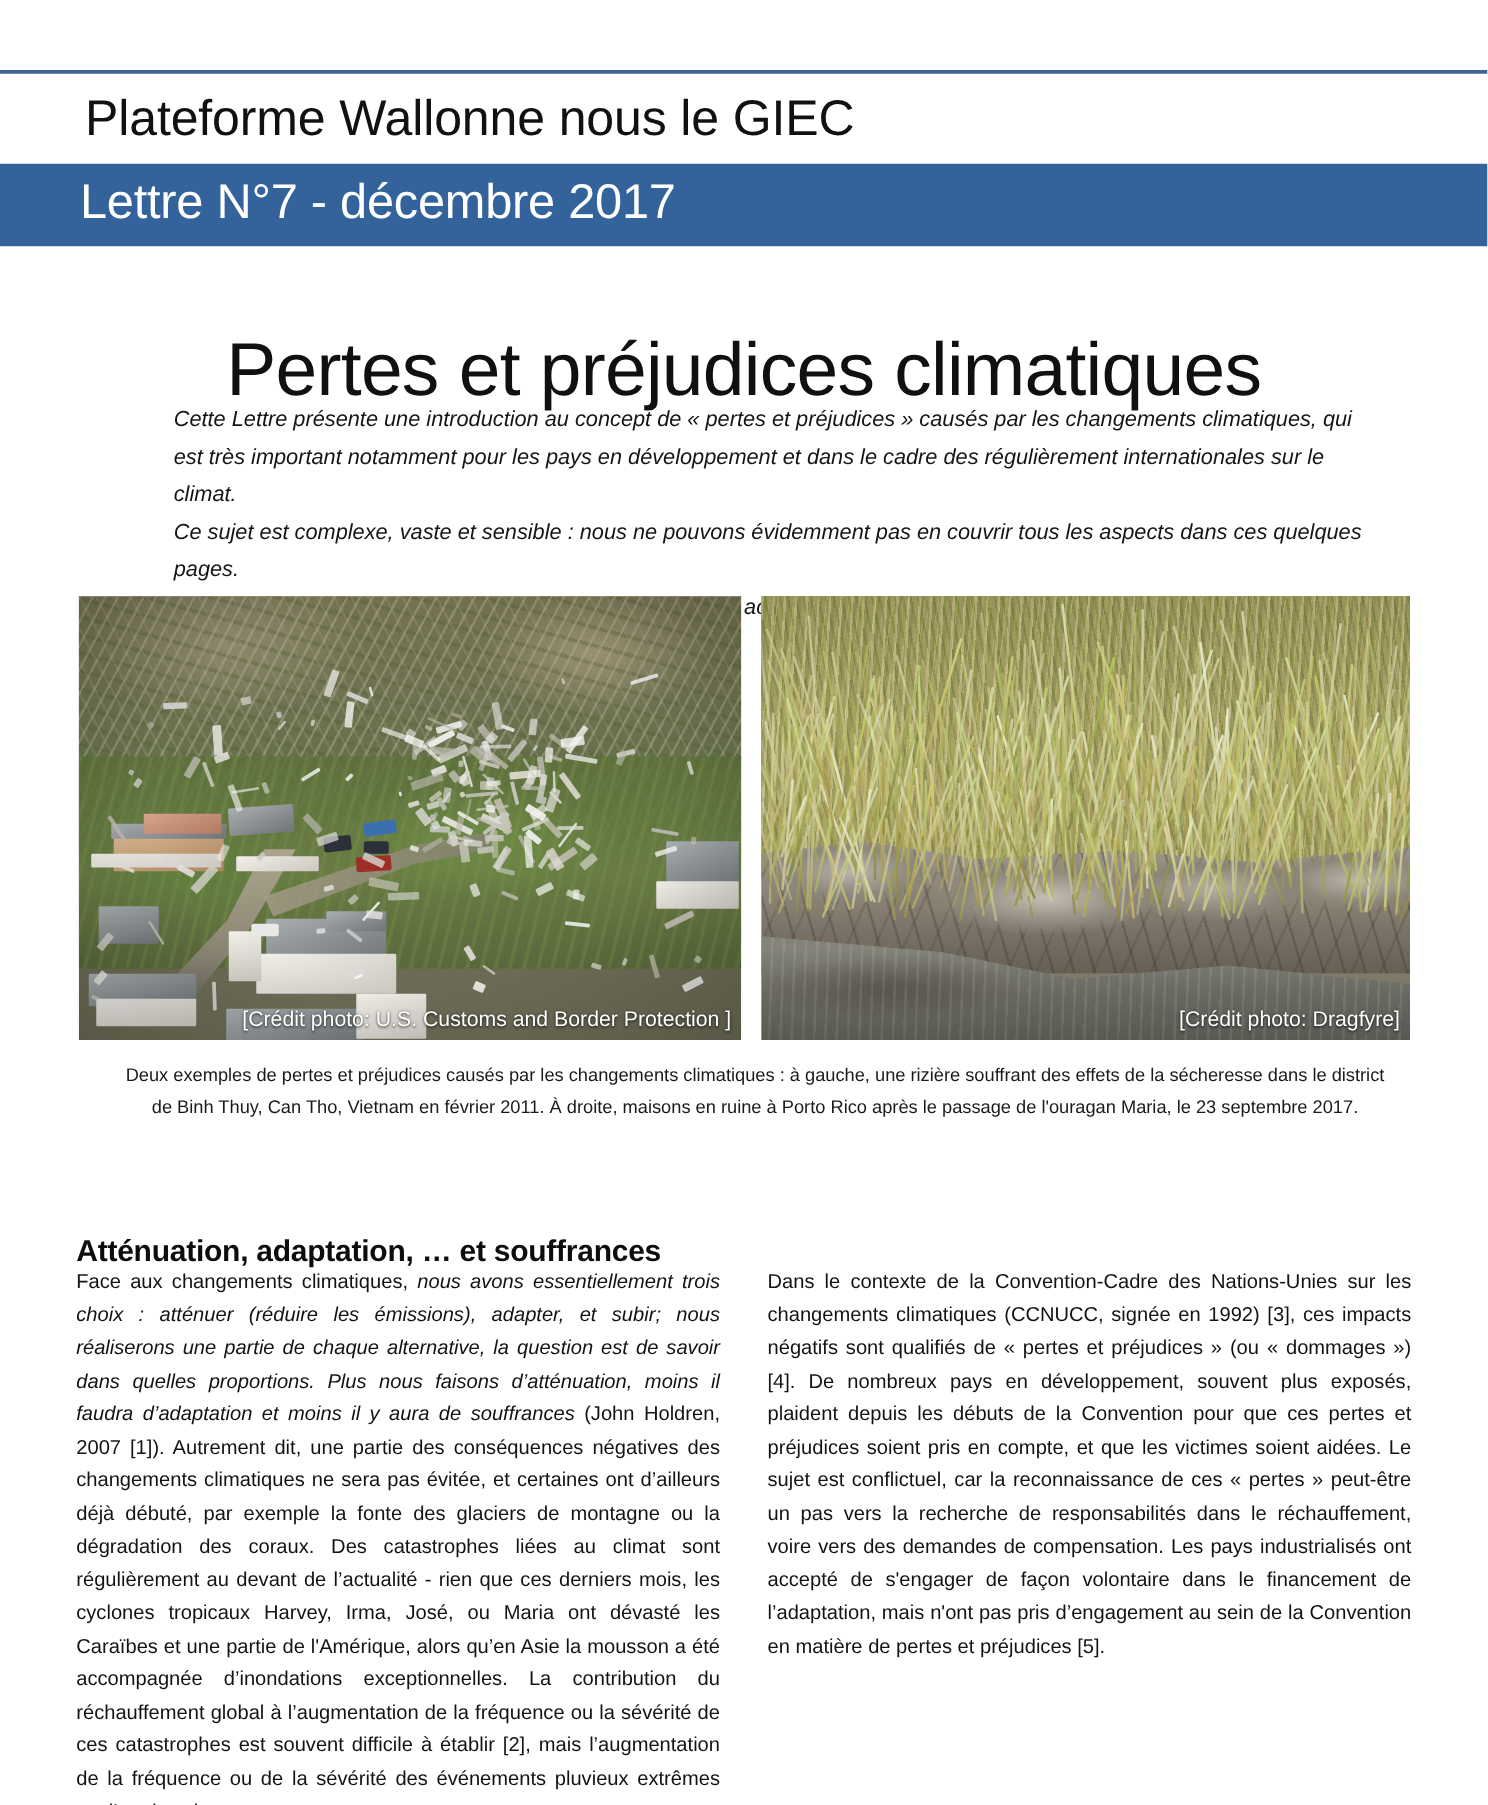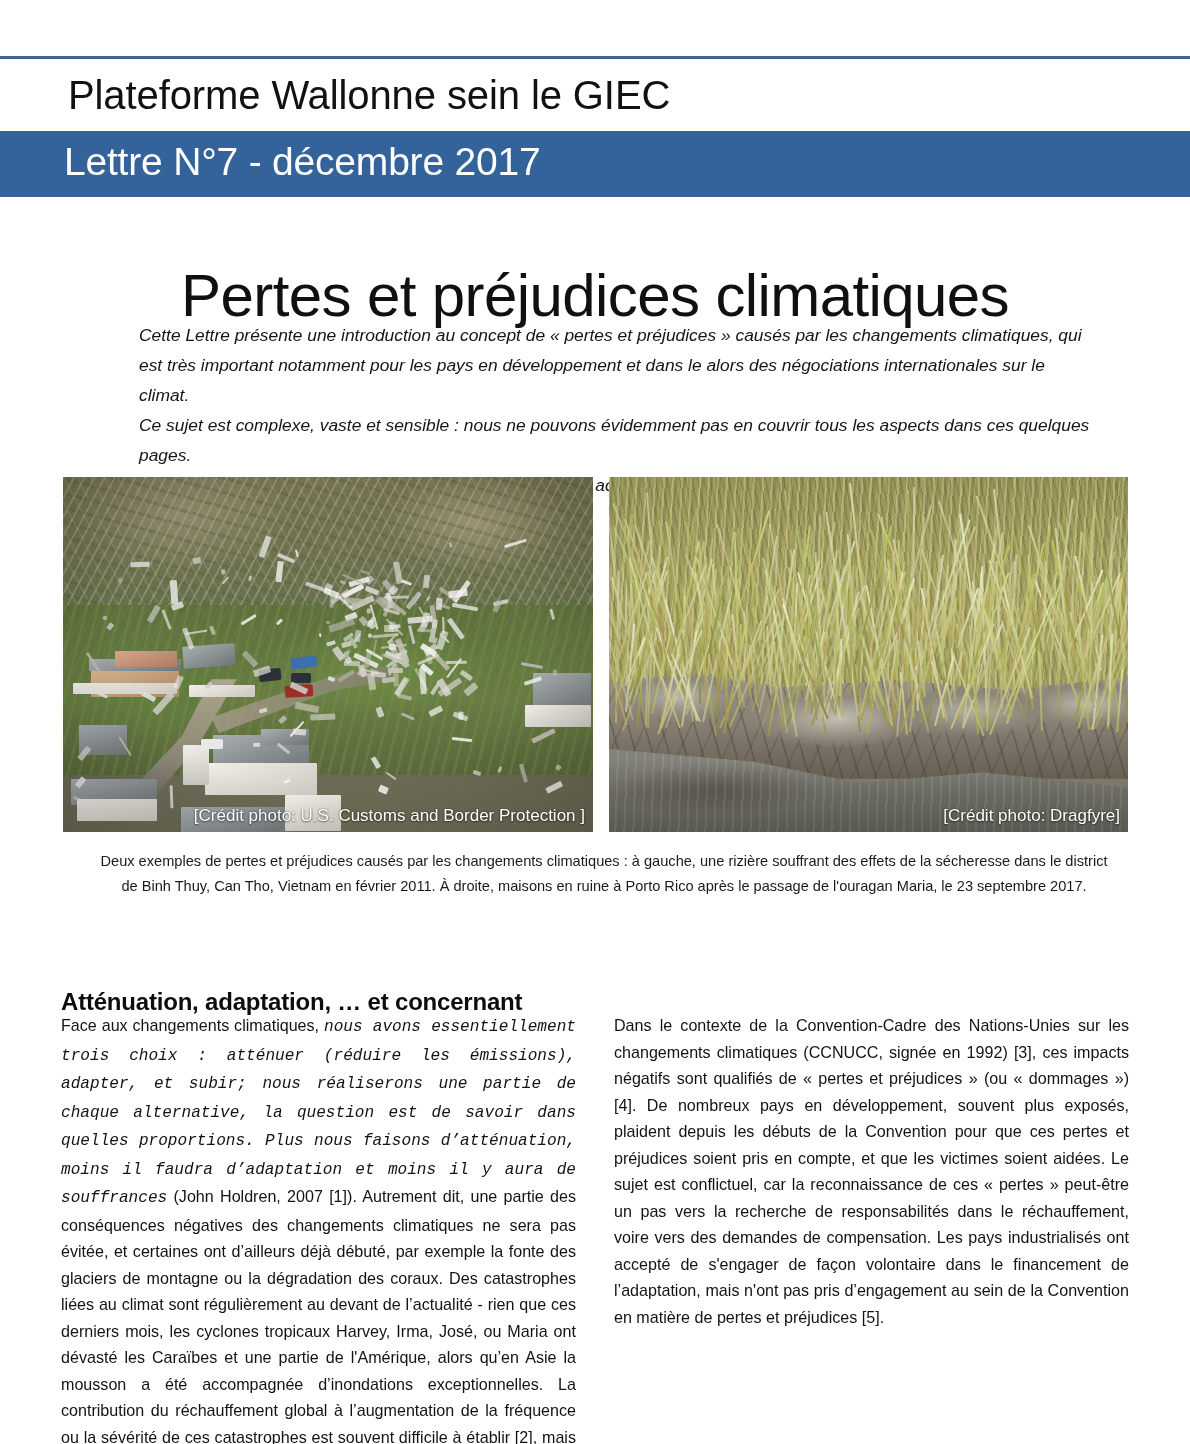--- a/index.html
+++ b/index.html
@@ -155,21 +155,21 @@
   .col {
     width: 515px;
     font-size: 16.1px;
     line-height: 26.5px;
     text-align: justify;
     color: #131313;
     hyphens: manual;
   }
   .col p { margin: 0 0 14px 0; }
   .col p:last-child { margin-bottom: 0; }
-  .col em { font-style: italic; font-family: Liberation Mono, monospace; }
+  .col em { font-style: italic; }
 
   
 
   
   .paddy { position: absolute; inset: 0; background: #8a8472; }
   .paddy-sky {
     position: absolute; left: 0; top: 0; width: 100%; height: 50%;
     background:
       repeating-linear-gradient(96deg, rgba(152,148,88,.55) 0 3px, rgba(120,120,60,.35) 3px 6px, rgba(186,178,120,.5) 6px 10px),
       repeating-linear-gradient(84deg, rgba(96,104,48,.45) 0 2px, rgba(176,170,108,.35) 2px 5px),
@@ -273,30 +273,30 @@
   .aerial-vig {
     position: absolute; inset: 0;
     background: radial-gradient(ellipse at 50% 45%, rgba(0,0,0,0) 55%, rgba(0,0,0,.18) 100%);
   }
 </style>
 </head>
 <body>
 
 <div class="masthead-rule"></div>
 
-<div class="masthead-title">Plateforme Wallonne sein le GIEC</div>
+<div class="masthead-title">Plateforme Wallonne nous le GIEC</div>
 
 <div class="masthead-band">
   <div class="masthead-band-line">Lettre N°7 - décembre 2017</div>
 </div>
 
 <h1 class="doc-title">Pertes et préjudices climatiques</h1>
 
 <div class="standfirst">
-  <p>Cette Lettre présente une introduction au concept de « pertes et préjudices » causés par les changements climatiques, qui est très important notamment pour les pays en développement et dans le alors des négociations internationales sur le climat.</p>
+  <p>Cette Lettre présente une introduction au concept de « pertes et préjudices » causés par les changements climatiques, qui est très important notamment pour les pays en développement et dans le cadre des régulièrement internationales sur le climat.</p>
   <p>Ce sujet est complexe, vaste et sensible : nous ne pouvons évidemment pas en couvrir tous les aspects dans ces quelques pages.</p>
   <p>En fin de Lettre, vous trouverez un résumé des prochaines activités et échéances concernant les travaux du GIEC.</p>
 </div>
 
 <div class="figure">
 
   <div class="photo-row">
 
     <div class="photo photo-right">
       <div class="aerial">
@@ -958,21 +958,21 @@
           </div>
       </div>
       <div class="credit">[Crédit photo: Dragfyre]</div>
     </div>
 
   </div>
 
   <div class="fig-caption">Deux exemples de pertes et préjudices causés par les changements climatiques : à gauche, une rizière souffrant des effets de la sécheresse dans le district de Binh Thuy, Can Tho, Vietnam en février 2011. À droite, maisons en ruine à Porto Rico après le passage de l'ouragan Maria, le 23 septembre 2017.</div>
 </div>
 
-<h2 class="section-heading">Atténuation, adaptation, … et concernant</h2>
+<h2 class="section-heading">Atténuation, adaptation, … et souffrances</h2>
 
 <div class="columns">
 
   <div class="col">
     <p><span>Face aux changements climatiques, </span><em>nous avons essentiellement trois choix : atténuer (réduire les émissions), adapter, et subir; nous réaliserons une partie de chaque alternative, la question est de savoir dans quelles proportions. Plus nous faisons d’atténuation, moins il faudra d’adaptation et moins il y aura de souffrances</em><span> (John Holdren, 2007 [1]). Autrement dit, une partie des conséquences négatives des changements climatiques ne sera pas évitée, et certaines ont d’ailleurs déjà débuté, par exemple la fonte des glaciers de montagne ou la dégradation des coraux. Des catastrophes liées au climat sont régulièrement au devant de l’actualité - rien que ces derniers mois, les cyclones tropicaux Harvey, Irma, José, ou Maria ont dévasté les Caraïbes et une partie de l'Amérique, alors qu’en Asie la mousson a été accompagnée d’inondations exceptionnelles. La contribution du réchauffement global à l’augmentation de la fréquence ou la sévérité de ces catastrophes est souvent difficile à établir [2], mais l’augmentation de la fréquence ou de la sévérité des événements pluvieux extrêmes est l’un des changements aux-</span></p>
   </div>
 
   <div class="col">
     <p>Dans le contexte de la Convention-Cadre des Nations-Unies sur les change­ments climatiques (CCNUCC, signée en 1992) [3], ces impacts négatifs sont qualifiés de « pertes et préjudices » (ou « dommages ») [4]. De nombreux pays en développement, souvent plus exposés, plaident depuis les débuts de la Convention pour que ces pertes et préjudices soient pris en compte, et que les victimes soient aidées. Le sujet est conflictuel, car la reconnaissance de ces « pertes » peut-être un pas vers la recherche de responsabilités dans le réchauffement, voire vers des demandes de compensation. Les pays indus­trialisés ont accepté de s'engager de façon volontaire dans le financement de l’adaptation, mais n'ont pas pris d’engagement au sein de la Convention en matière de pertes et préjudices [5].</p>
   </div>

